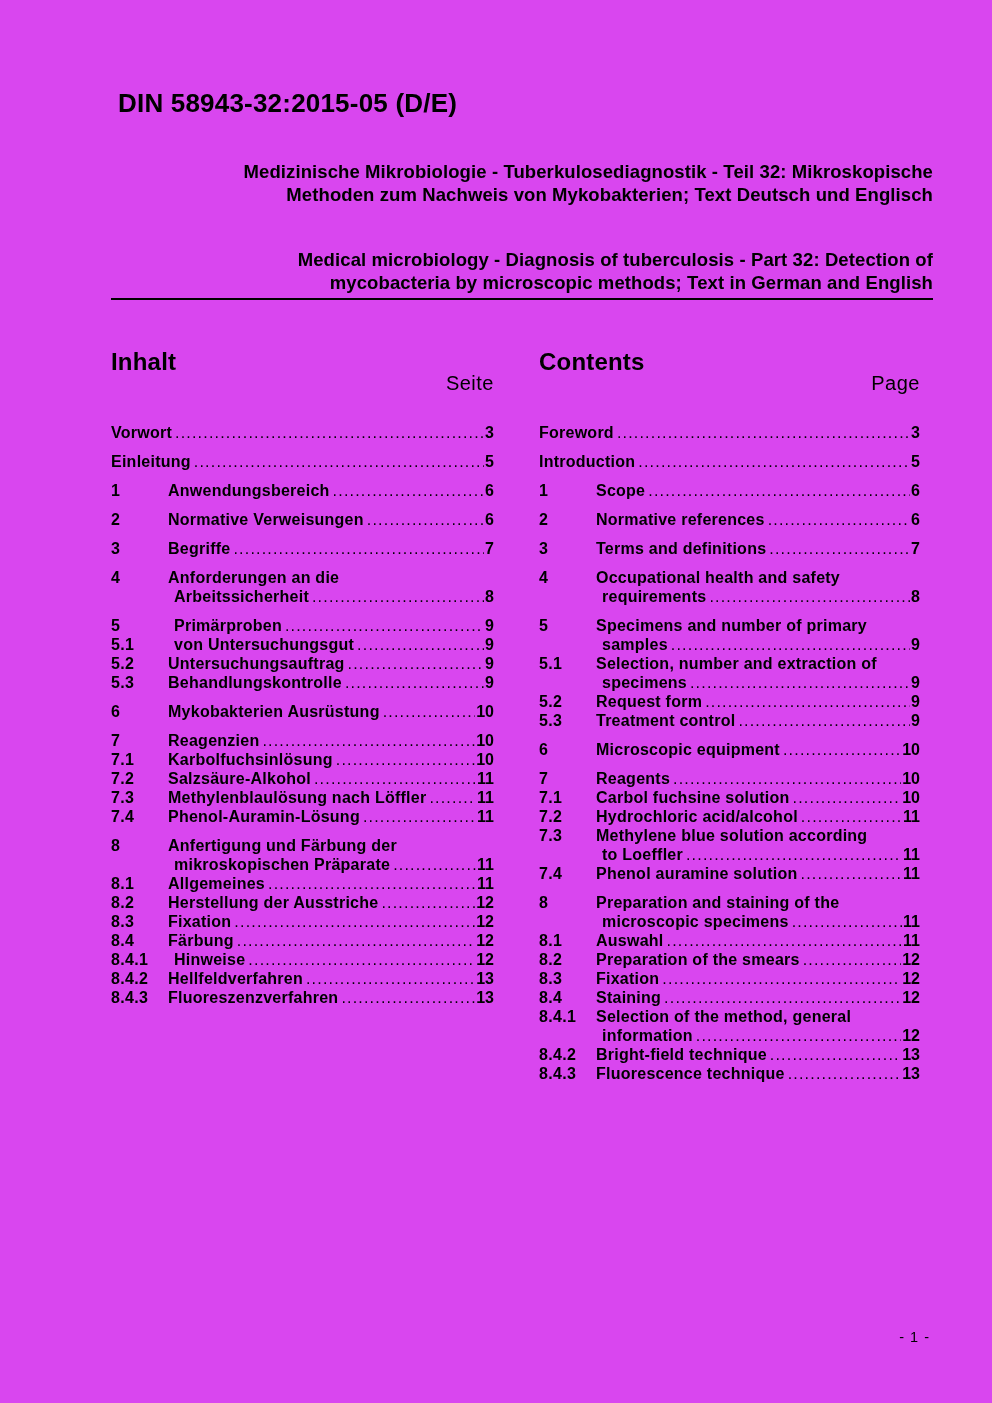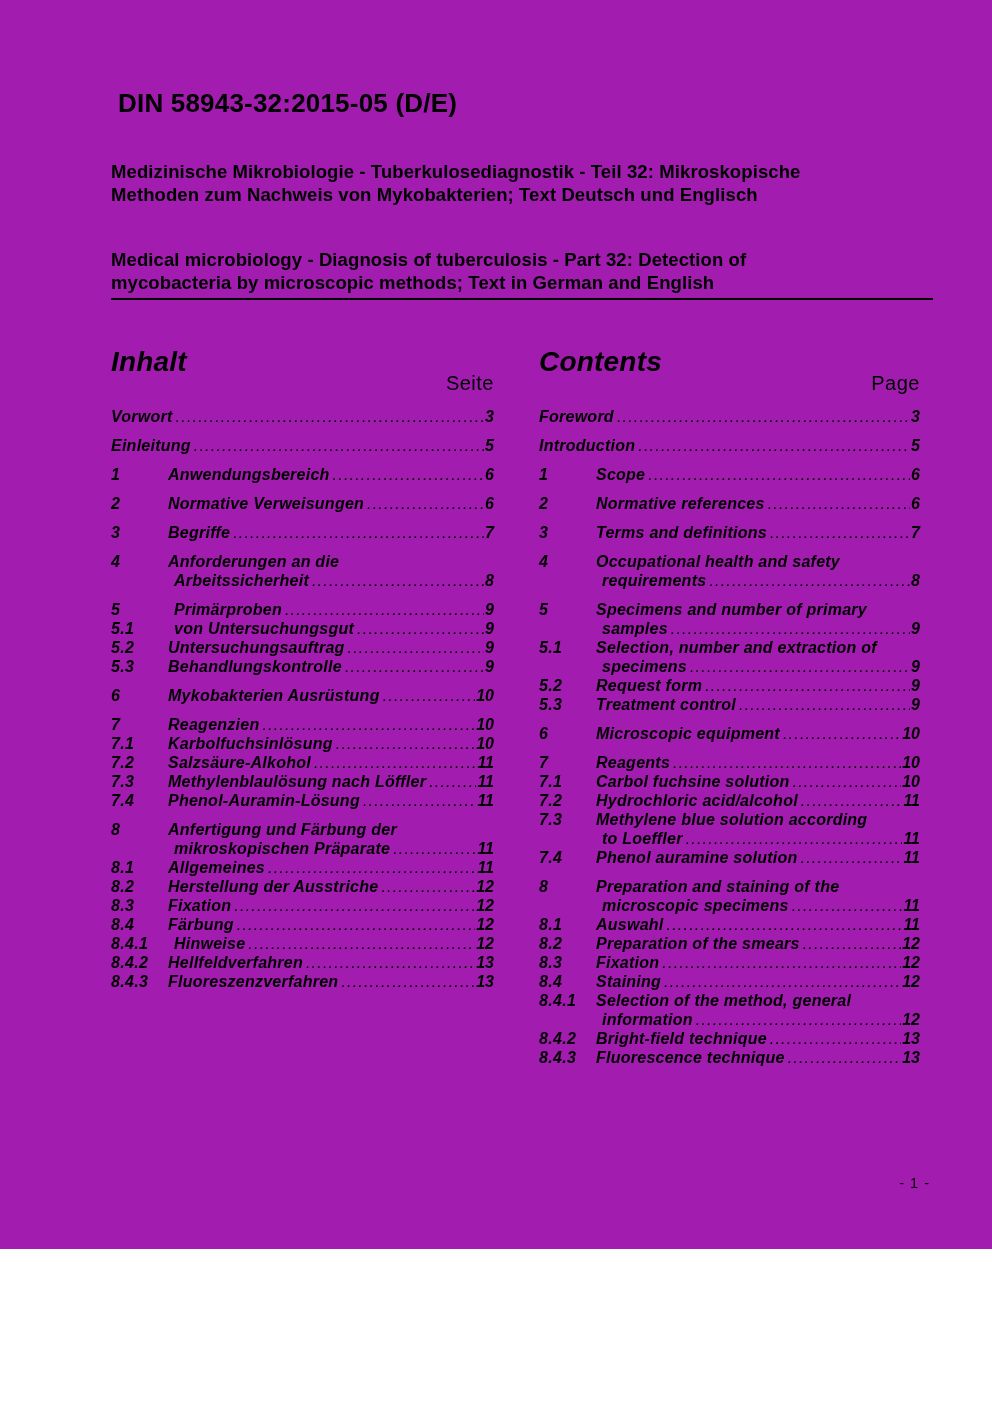--- a/index.html
+++ b/index.html
@@ -1,61 +1,61 @@
 <!DOCTYPE html>
 <html><head>
 <meta charset="utf-8">
 <style>
   html, body { margin: 0; padding: 0; background: #ffffff; }
   .page {
     position: relative;
     width: 992px;
-    height: 1249px;
-    background: #a21caf;
+    height: 1403px;
+    background: #d946ef;
     color: #000000;
     font-family: "Liberation Sans", sans-serif;
     font-weight: 700;
     overflow: hidden;
   }
   .content {
     position: absolute;
     left: 111px;
     top: 88px;
     width: 822px;
   }
   .doc-number {
     font-size: 26px;
     line-height: 30px;
     margin: 0 0 0 7px;
     white-space: nowrap;
     letter-spacing: 0.2px;
   }
-  .doc-title { margin-top: 42px; font-size: 18.5px; line-height: 23px; }
+  .doc-title { margin-top: 42px; font-size: 18.5px; line-height: 23px; text-align: right; }
   .doc-title.en { }
   .doc-title .t-line { white-space: nowrap; letter-spacing: 0.1px; }
   .header-divider {
     margin: 4px 0 0 0;
     border: none;
     border-top: 2px solid #000;
     width: 822px;
     height: 0;
   }
   .toc-section { display: flex; gap: 45px; margin-top: 50px; }
   .toc-col.de { width: 383px; flex: 0 0 383px; }
   .toc-col.en { width: 381px; flex: 0 0 381px; }
-  .toc-heading { font-size: 28px; line-height: 24px; margin: 0; letter-spacing: 0.2px; font-style: italic; }
+  .toc-heading { font-size: 24px; line-height: 24px; margin: 0; letter-spacing: 0.2px; }
   .page-label {
     text-align: right;
     font-weight: 400;
     font-size: 20px;
     line-height: 15px;
     margin-top: 2px;
     letter-spacing: 0.5px;
   }
-  .toc-list { margin-top: 16px; font-size: 16px; font-style: italic; }
+  .toc-list { margin-top: 32px; font-size: 16px; }
   .toc-entry { display: flex; margin-top: 0; }
   .toc-entry.major { margin-top: 10px; }
   .toc-list > .toc-entry:first-child { margin-top: 0; }
   .toc-num { flex: 0 0 57px; width: 57px; line-height: 19px; letter-spacing: 0.3px; }
   .toc-body { flex: 1; min-width: 0; }
   .toc-line { display: flex; align-items: baseline; line-height: 19px; }
   .toc-text { white-space: nowrap; letter-spacing: 0.25px; }
   .toc-line.cont .toc-text { padding-left: 6px; }
   .toc-dots {
     flex: 1;

